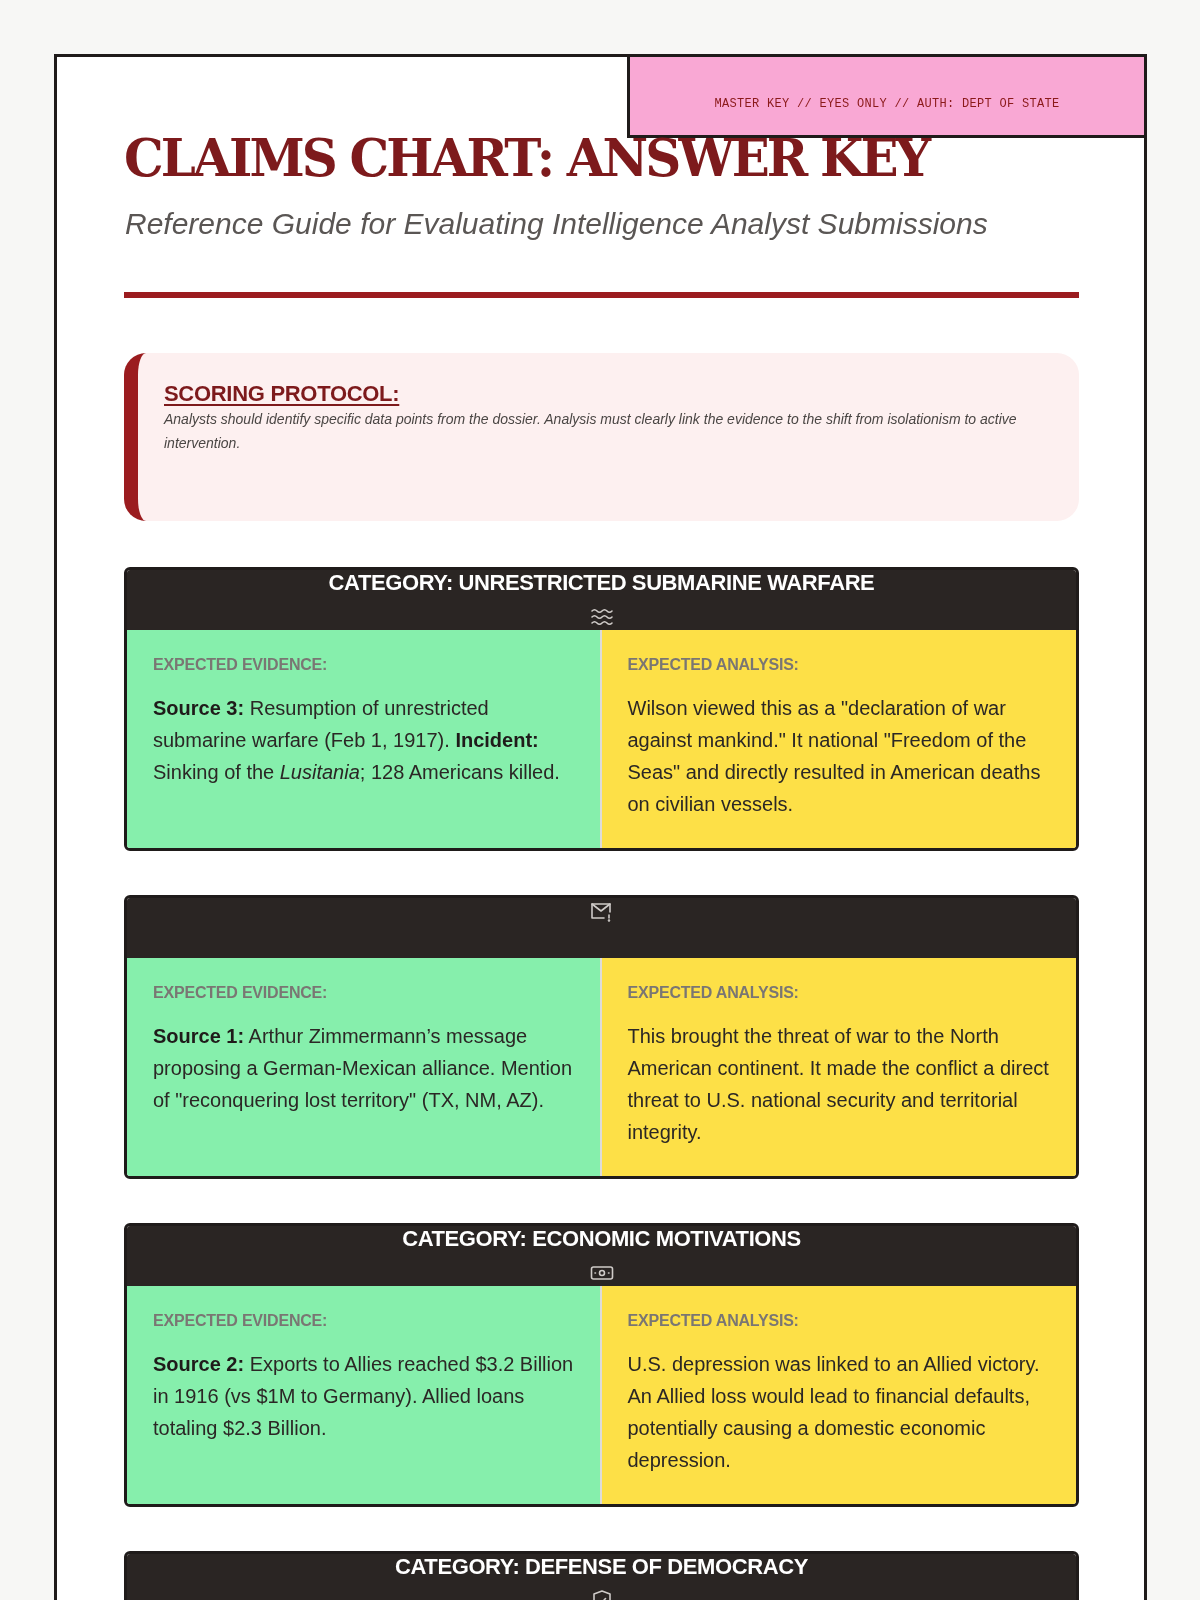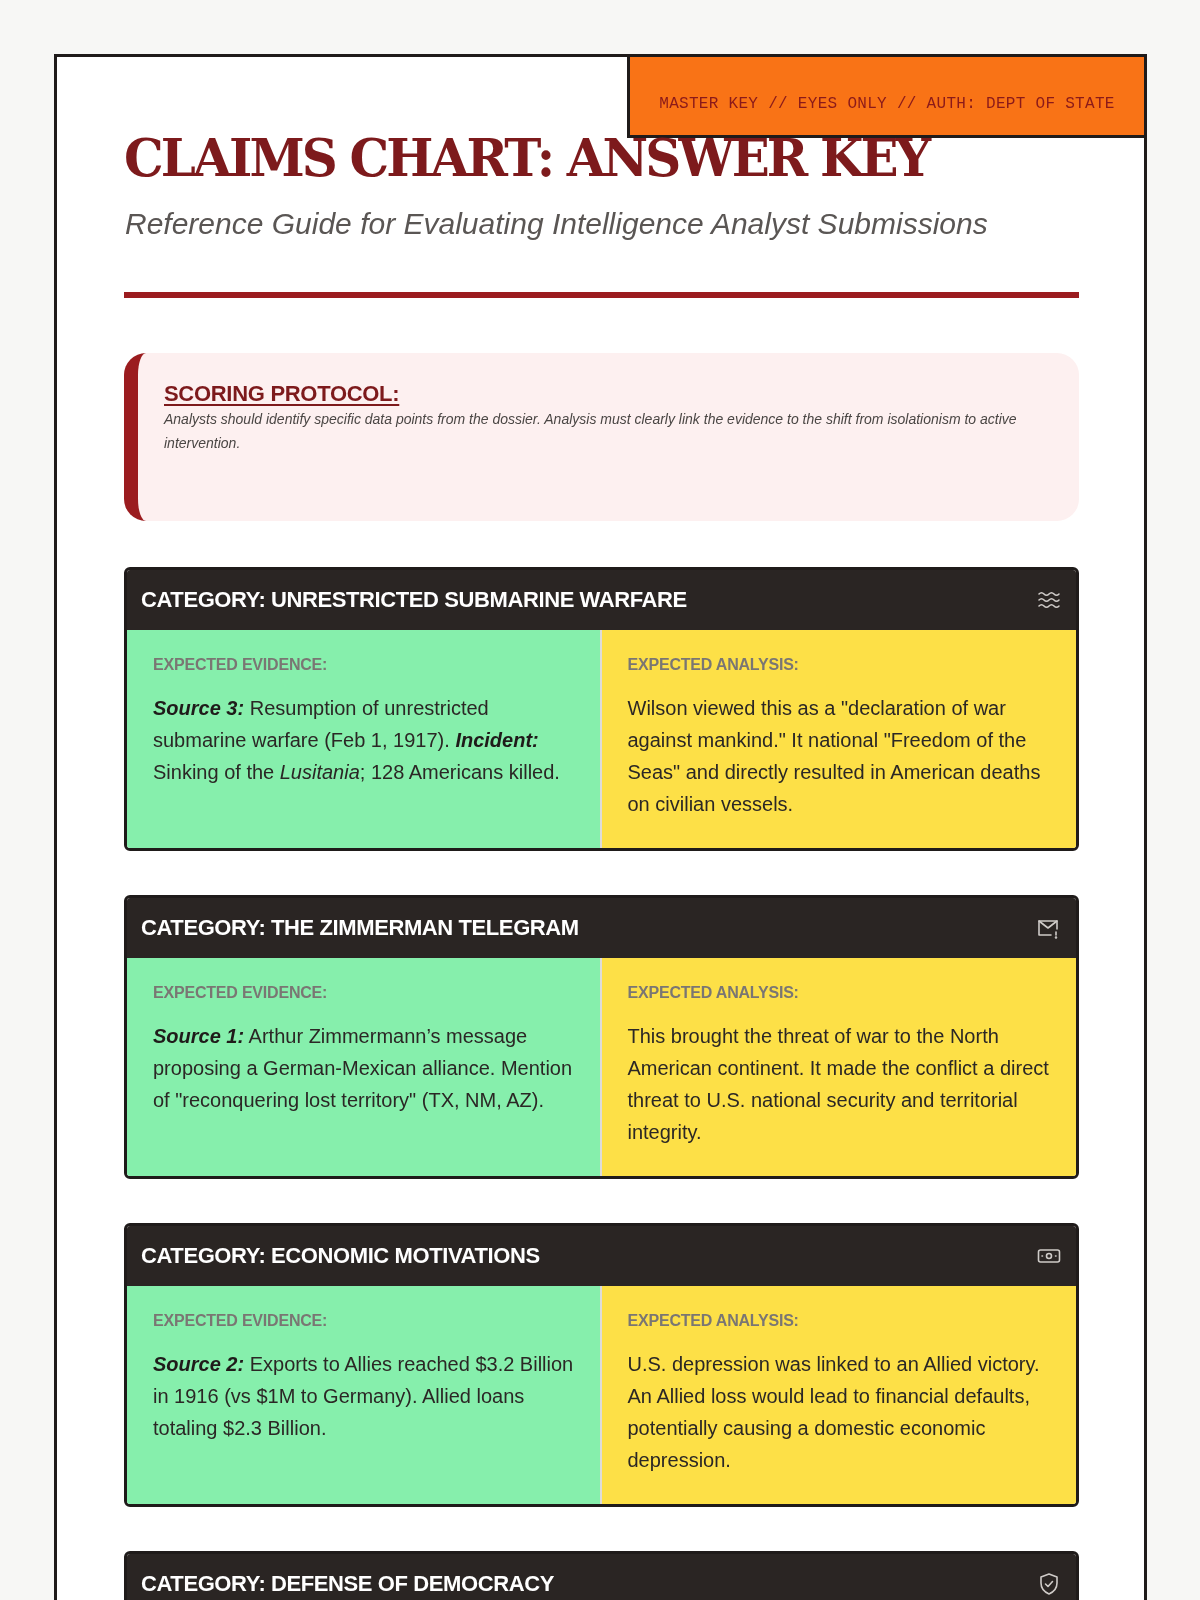--- a/index.html
+++ b/index.html
@@ -15,25 +15,25 @@
       left: 54px; top: 54px;
       width: 1093px; height: 1600px;
       background: #ffffff;
       border: 3px solid #1f1b1a;
       border-bottom: none;
     }
     .stamp {
       position: absolute;
       right: -3px; top: -3px;
       width: 520px; height: 84px;
-      background: #f97316;
+      background: #f9a8d4;
       border: 3px solid #1f1b1a;
       display: flex; align-items: center; justify-content: center;
       font-family: "Liberation Mono", "DejaVu Sans Mono", monospace;
-      font-size: 16px;
+      font-size: 12px;
       letter-spacing: 0.3px;
       color: #8b1a1a;
       padding-top: 15px;
     }
     .title {
       position: absolute;
       left: 67px; top: 70px;
       font-family: "DejaVu Serif", "Liberation Serif", serif;
       font-weight: bold;
       font-size: 52px;
@@ -89,20 +89,21 @@
       border: 3px solid #1f1b1a;
       border-radius: 6px;
       overflow: hidden;
       background: #fff;
     }
     .card-header {
       height: 60px;
       background: #2a2523;
       display: flex; align-items: center; justify-content: space-between;
       padding: 0 14px 0 14px;
+      flex-direction: column;
     }
     .card-title {
       color: #ffffff;
       font-weight: bold;
       font-size: 22px;
       letter-spacing: -0.4px;
     }
     .card-icon {
       width: 26px; height: 26px;
       display: flex; align-items: center; justify-content: center;
@@ -119,21 +120,21 @@
       font-size: 16px;
       color: #7a7673;
       letter-spacing: -0.2px;
       margin-bottom: 18px;
     }
     .col-text {
       font-size: 20px;
       line-height: 32px;
       color: #2b2725;
     }
-    .col-text b { font-weight: bold; color: #1f1b1a; font-style: italic; }
+    .col-text b { font-weight: bold; color: #1f1b1a; }
     .col-text i { font-style: italic; }
   </style>
 </head>
 <body>
 
 <div class="page">
   <div class="stamp">MASTER KEY // EYES ONLY // AUTH: DEPT OF STATE</div>
 
   <h1 class="title">CLAIMS CHART: ANSWER KEY</h1>
   <div class="subtitle">Reference Guide for Evaluating Intelligence Analyst Submissions</div>
@@ -162,21 +163,20 @@
       </div>
       <div class="col analysis">
         <div class="col-label">EXPECTED ANALYSIS:</div>
         <div class="col-text">Wilson viewed this as a "declaration of war against mankind." It national "Freedom of the Seas" and directly resulted in American deaths on civilian vessels.</div>
       </div>
     </div>
   </div>
 
   <div class="card" style="top:838px;">
     <div class="card-header">
-      <span class="card-title">CATEGORY: THE ZIMMERMAN TELEGRAM</span>
       <span class="card-icon">
         <svg width="24" height="22" viewBox="0 0 24 22" fill="none" stroke="#cfcbc8" stroke-width="1.6" stroke-linejoin="round" stroke-linecap="round">
           <path d="M20 12 V4 H2 V18 H14"></path>
           <path d="M2 4 L11 11 L20 4"></path>
           <path d="M19 15 v3"></path>
           <circle cx="19" cy="20.5" r="0.5" fill="#cfcbc8"></circle>
         </svg>
       </span>
     </div>
     <div class="card-body">

